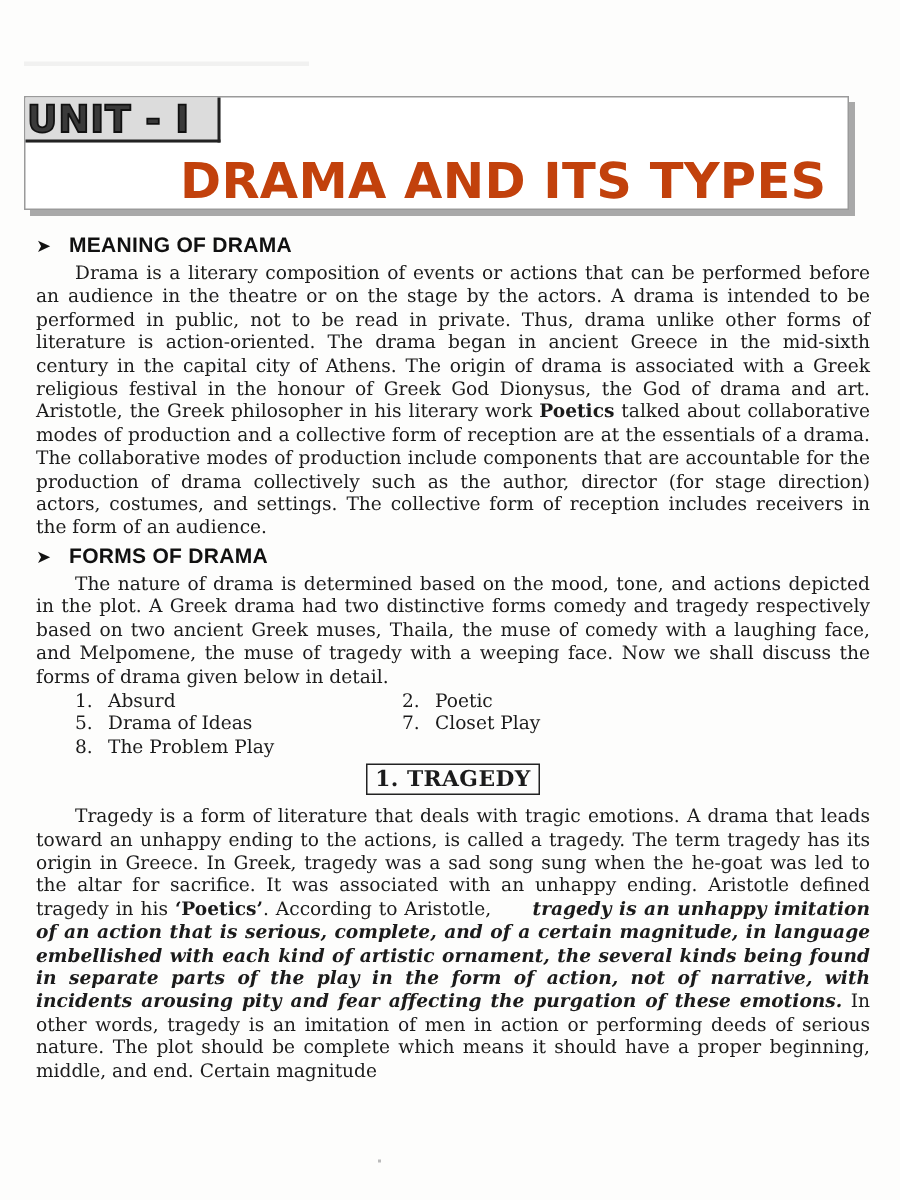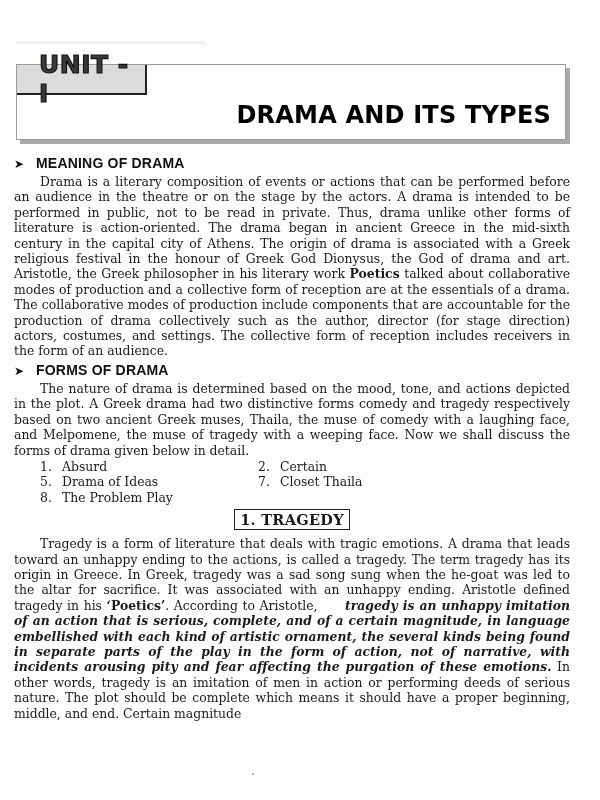--- a/index.html
+++ b/index.html
@@ -19,36 +19,36 @@
     position: absolute; left: 16px; top: 64px; width: 548px; height: 74px;
     background: #fff;
     border: 1px solid #9a9a9a;
     box-shadow: 4px 4px 0 #a9a9a9;
   }
   .unit-tab {
     position: absolute; left: 0; top: 0; width: 130px; height: 30px;
     background: #dcdcdc;
     border-right: 2px solid #222; border-bottom: 2px solid #222;
     display: flex; align-items: center; justify-content: flex-start;
-    padding-left: 22px; box-sizing: border-box;
+    padding-left: 1px; box-sizing: border-box;
   }
   .unit-tab span {
     font-family: "DejaVu Sans", "Liberation Sans", sans-serif;
     font-weight: bold; font-size: 25px; letter-spacing: 0.5px;
     color: #3a3a3a;
     -webkit-text-stroke: 1.2px #111;
     text-shadow: 0 0 0 #fff;
   }
   .main-title {
     position: absolute; right: 14px; top: 36px;
     font-family: "DejaVu Sans", "Liberation Sans", sans-serif;
-    font-weight: bold; font-size: 24px; color: #000000; letter-spacing: 0.2px;
+    font-weight: bold; font-size: 33px; color: #c2410c; letter-spacing: 0.2px;
   }
   .content {
-    position: absolute; left: 14px; top: 155px; width: 556px;
+    position: absolute; left: 24px; top: 155px; width: 556px;
     font-size: 12.4px; line-height: 15.4px;
   }
   h2.sec {
     margin: 0; font-family: "Liberation Sans", "DejaVu Sans", sans-serif;
     font-weight: bold; font-size: 14px; letter-spacing: 0.2px;
     line-height: 17px; color: #111;
   }
   h2.sec .arrow { display: inline-block; width: 22px; font-size: 12px; }
   p { margin: 0; text-align: justify; text-indent: 26px; }
   p.first { margin-top: 1px; }
@@ -87,23 +87,23 @@
   <p class="first"><span>Drama is a literary composition of events or actions that can be performed before an audience in the theatre or on the stage by the actors. A drama is intended to be performed in public, not to be read in private. Thus, drama unlike other forms of literature is action-oriented. The drama began in ancient Greece in the mid-sixth century in the capital city of Athens. The origin of drama is associated with a Greek religious festival in the honour of Greek God Dionysus, the God of drama and art. Aristotle, the Greek philosopher in his literary work </span><span class="b">Poetics</span><span> talked about collaborative modes of production and a collective form of reception are at the essentials of a drama. The collaborative modes of production include components that are accountable for the production of drama collectively such as the author, director (for stage direction) actors, costumes, and settings. The collective form of reception includes receivers in the form of an audience.</span></p>
 
   <div class="sp"></div>
   <h2 class="sec">
     <span class="arrow">➤</span><span>FORMS OF DRAMA</span>
   </h2>
   <p class="first">The nature of drama is determined based on the mood, tone, and actions depicted in the plot. A Greek drama had two distinctive forms comedy and tragedy respectively based on two ancient Greek muses, Thaila, the muse of comedy with a laughing face, and Melpomene, the muse of tragedy with a weeping face. Now we shall discuss the forms of drama given below in detail.</p>
 
   <div class="list">
     <div><span class="n">1.</span><span>Absurd</span></div>
-    <div><span class="n">2.</span><span>Certain</span></div>
+    <div><span class="n">2.</span><span>Poetic</span></div>
     <div><span class="n">5.</span><span>Drama of Ideas</span></div>
-    <div><span class="n">7.</span><span>Closet Thaila</span></div>
+    <div><span class="n">7.</span><span>Closet Play</span></div>
     <div><span class="n">8.</span><span>The Problem Play</span></div>
   </div>
 
   <div class="sub-box-wrap">
     <span class="sub-box">1. TRAGEDY</span>
   </div>
 
   <p><span>Tragedy is a form of literature that deals with tragic emotions. A drama that leads toward an unhappy ending to the actions, is called a tragedy. The term tragedy has its origin in Greece. In Greek, tragedy was a sad song sung when the he-goat was led to the altar for sacrifice. It was associated with an unhappy ending. Aristotle defined tragedy in his </span><span class="b">‘Poetics’</span><span>. According to Aristotle, </span><span class="bi">tragedy is an unhappy imitation of an action that is serious, complete, and of a certain magnitude, in language embellished with each kind of artistic ornament, the several kinds being found in separate parts of the play in the form of action, not of narrative, with incidents arousing pity and fear affecting the purgation of these emotions.</span><span> In other words, tragedy is an imitation of men in action or performing deeds of serious nature. The plot should be complete which means it should have a proper beginning, middle, and end. Certain magnitude</span></p>
 </div>
 

